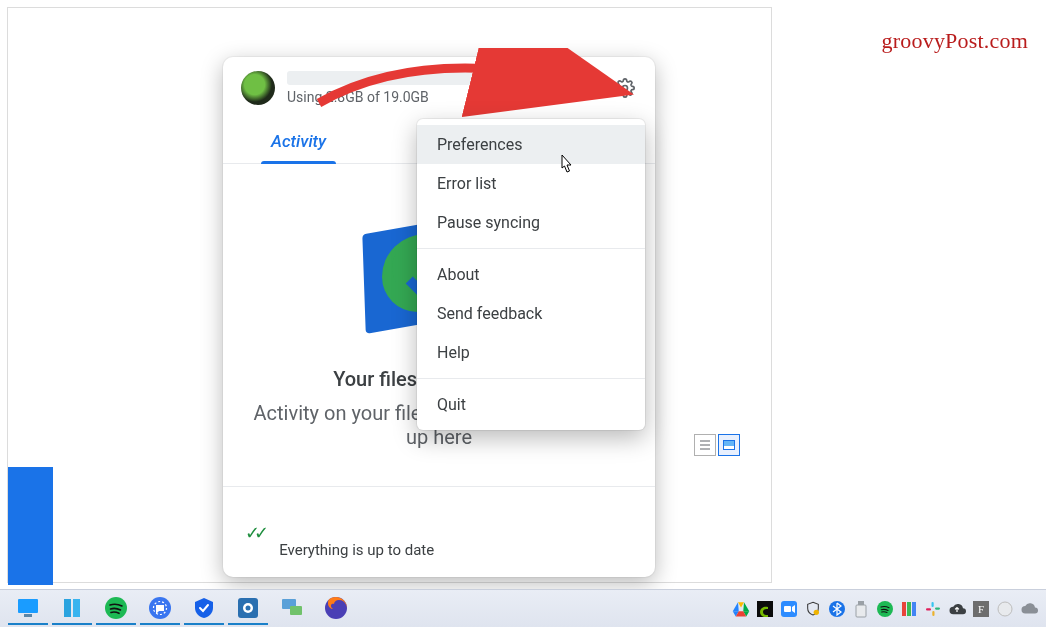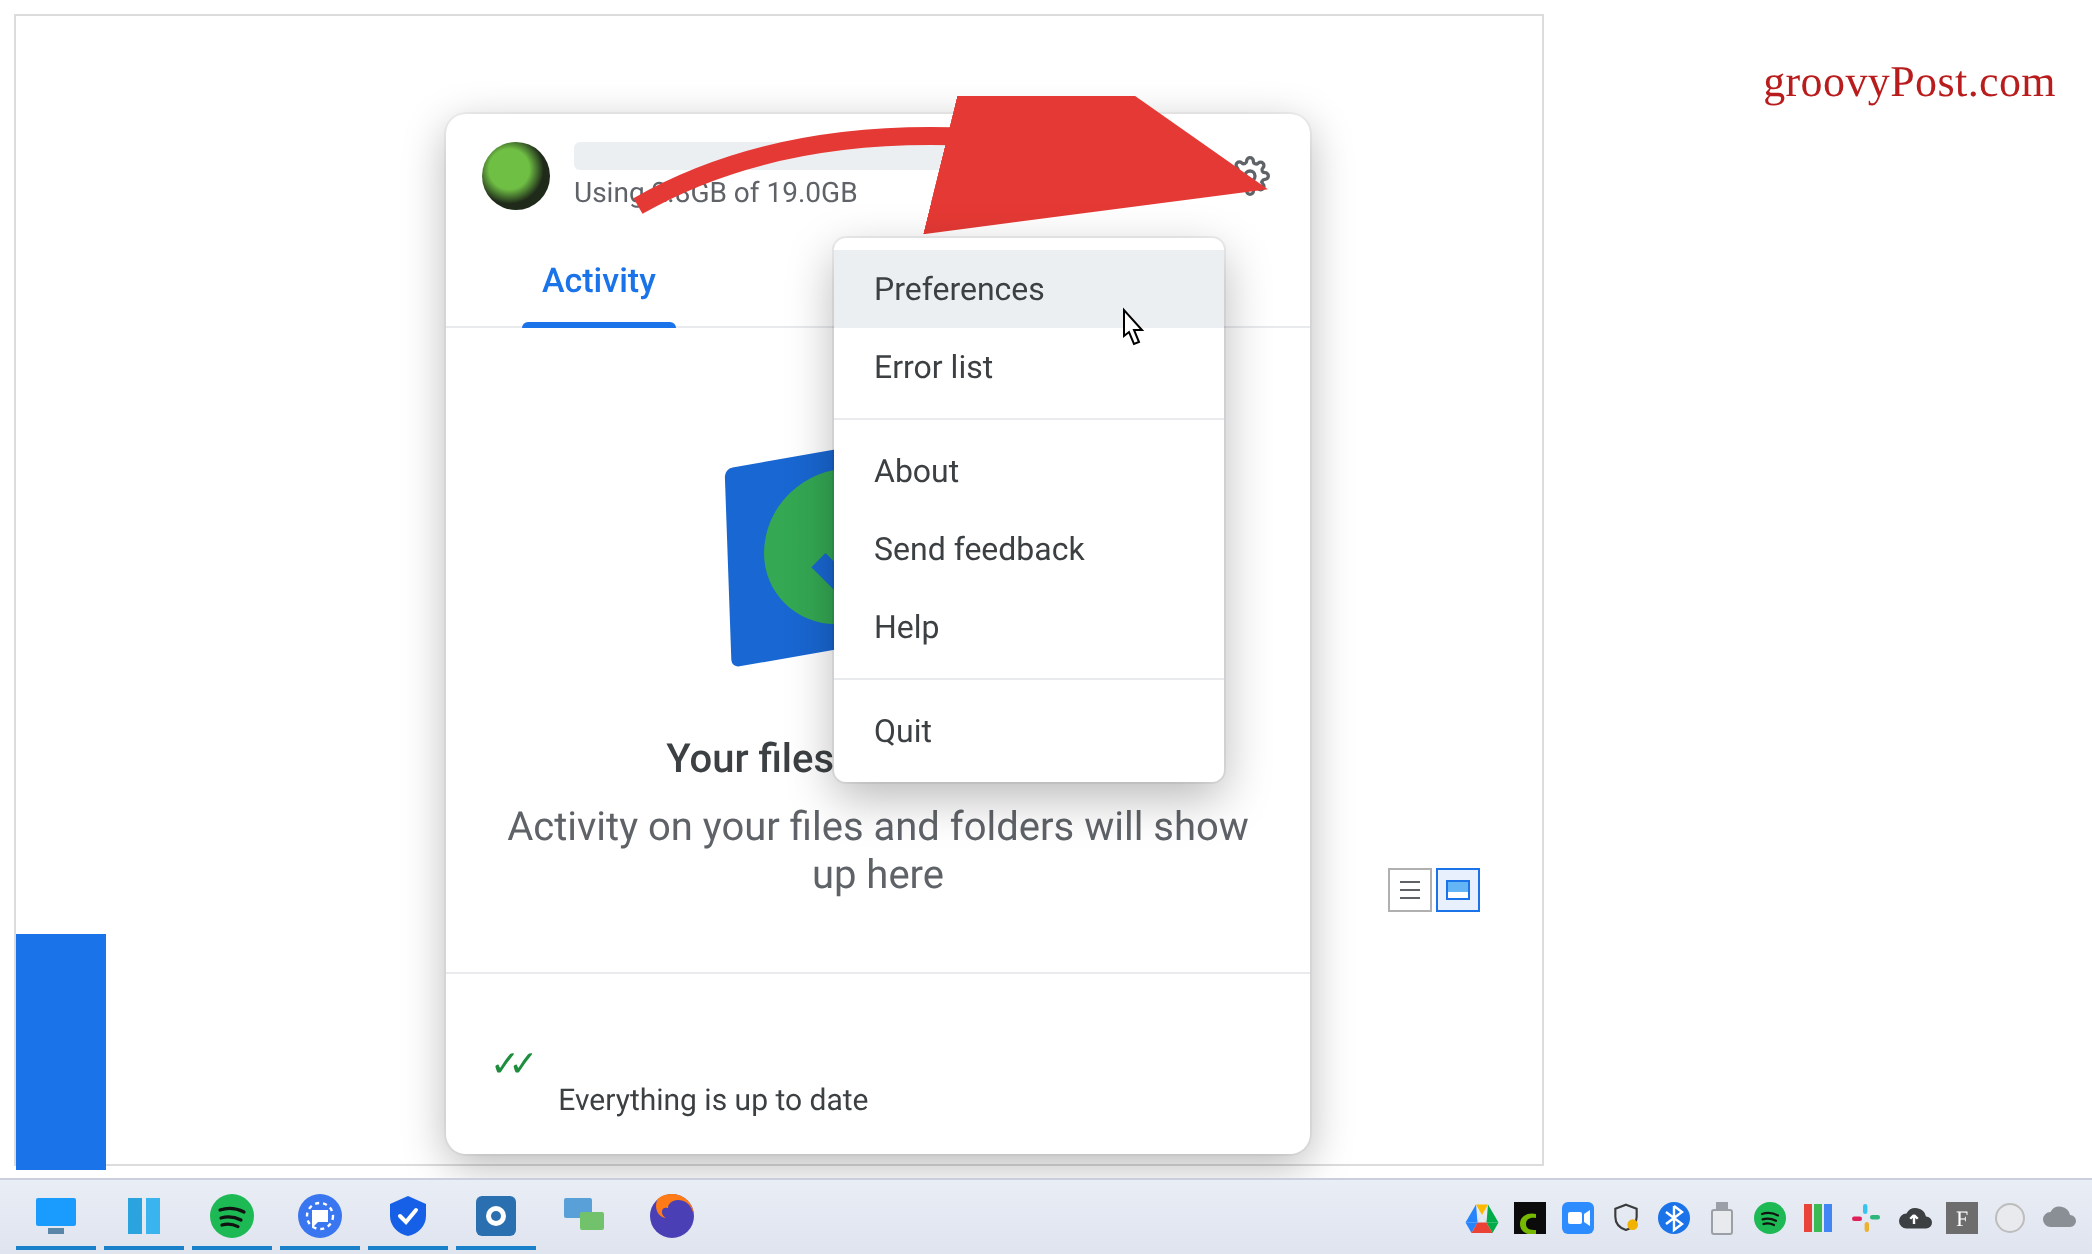--- a/index.html
+++ b/index.html
@@ -46,21 +46,21 @@
   }
   .storage { font-size: 14px; color: #5f6368; margin-top: 4px; }
   .gear-btn { width: 28px; height: 28px; display: flex; align-items: center; justify-content: center; cursor: pointer; position: relative; }
 
   .tabs {
     display: flex; padding: 0 20px; margin-top: 6px;
     border-bottom: 1px solid #e8eaed;
   }
   .tab {
     padding: 12px 28px; font-size: 17px; color: #5f6368; cursor: pointer;
-    position: relative; font-weight: 500;
+    position: relative; font-weight: 500; font-style: italic;
   }
   .tab.active { color: #1a73e8; }
   .tab.active::after {
     content: ""; position: absolute; left: 18px; right: 18px; bottom: -1px;
     height: 3px; background: #1a73e8; border-radius: 3px 3px 0 0;
   }
 
   .main-area {
     flex: 1; display: flex; flex-direction: column; align-items: center; justify-content: center;
     padding: 20px 20px 10px; text-align: center;
@@ -93,21 +93,21 @@
 
   .popup-footer {
     border-top: 1px solid #e8eaed; padding: 18px 22px;
     display: flex; align-items: center; gap: 16px;
   }
   .dbl-check { color: #1e8e3e; font-size: 18px; letter-spacing: -6px; }
   .footer-text { font-size: 15px; color: #3c4043; margin-top: 36px; }
 
   
   .menu {
-    position: absolute; left: 417px; top: 119px; width: 195px;
+    position: absolute; left: 417px; top: 119px; width: 228px;
     background: #fff; border-radius: 6px;
     box-shadow: 0 8px 24px rgba(0,0,0,.28), 0 0 0 1px rgba(0,0,0,.06);
     padding: 6px 0; z-index: 30;
   }
   .menu-item {
     padding: 10px 20px; font-size: 16px; color: #3c4043; cursor: pointer;
   }
   .menu-item.hover { background: #eceff1; }
   .menu-sep { height: 1px; background: #e8eaed; margin: 6px 0; }
 
@@ -207,20 +207,21 @@
 
   <div class="popup-footer">
     <span class="dbl-check">✓✓</span>
     <span class="footer-text">Everything is up to date</span>
   </div>
 </div>
 
 <div class="menu">
   <div class="menu-item hover">Preferences</div>
   <div class="menu-item">Error list</div>
+  <div class="menu-item">Pause syncing</div>
   <div class="menu-sep"></div>
   <div class="menu-item">About</div>
   <div class="menu-item">Send feedback</div>
   <div class="menu-item">Help</div>
   <div class="menu-sep"></div>
   <div class="menu-item">Quit</div>
 </div>
 
 <svg class="cursor-ptr" width="20" height="24" viewBox="0 0 20 24">
   <path d="M6 2 L6 15 L8.5 13 L11 19 L13.5 18 L11 12 L15 12 Z" fill="#fff" stroke="#000" stroke-width="1"></path>

